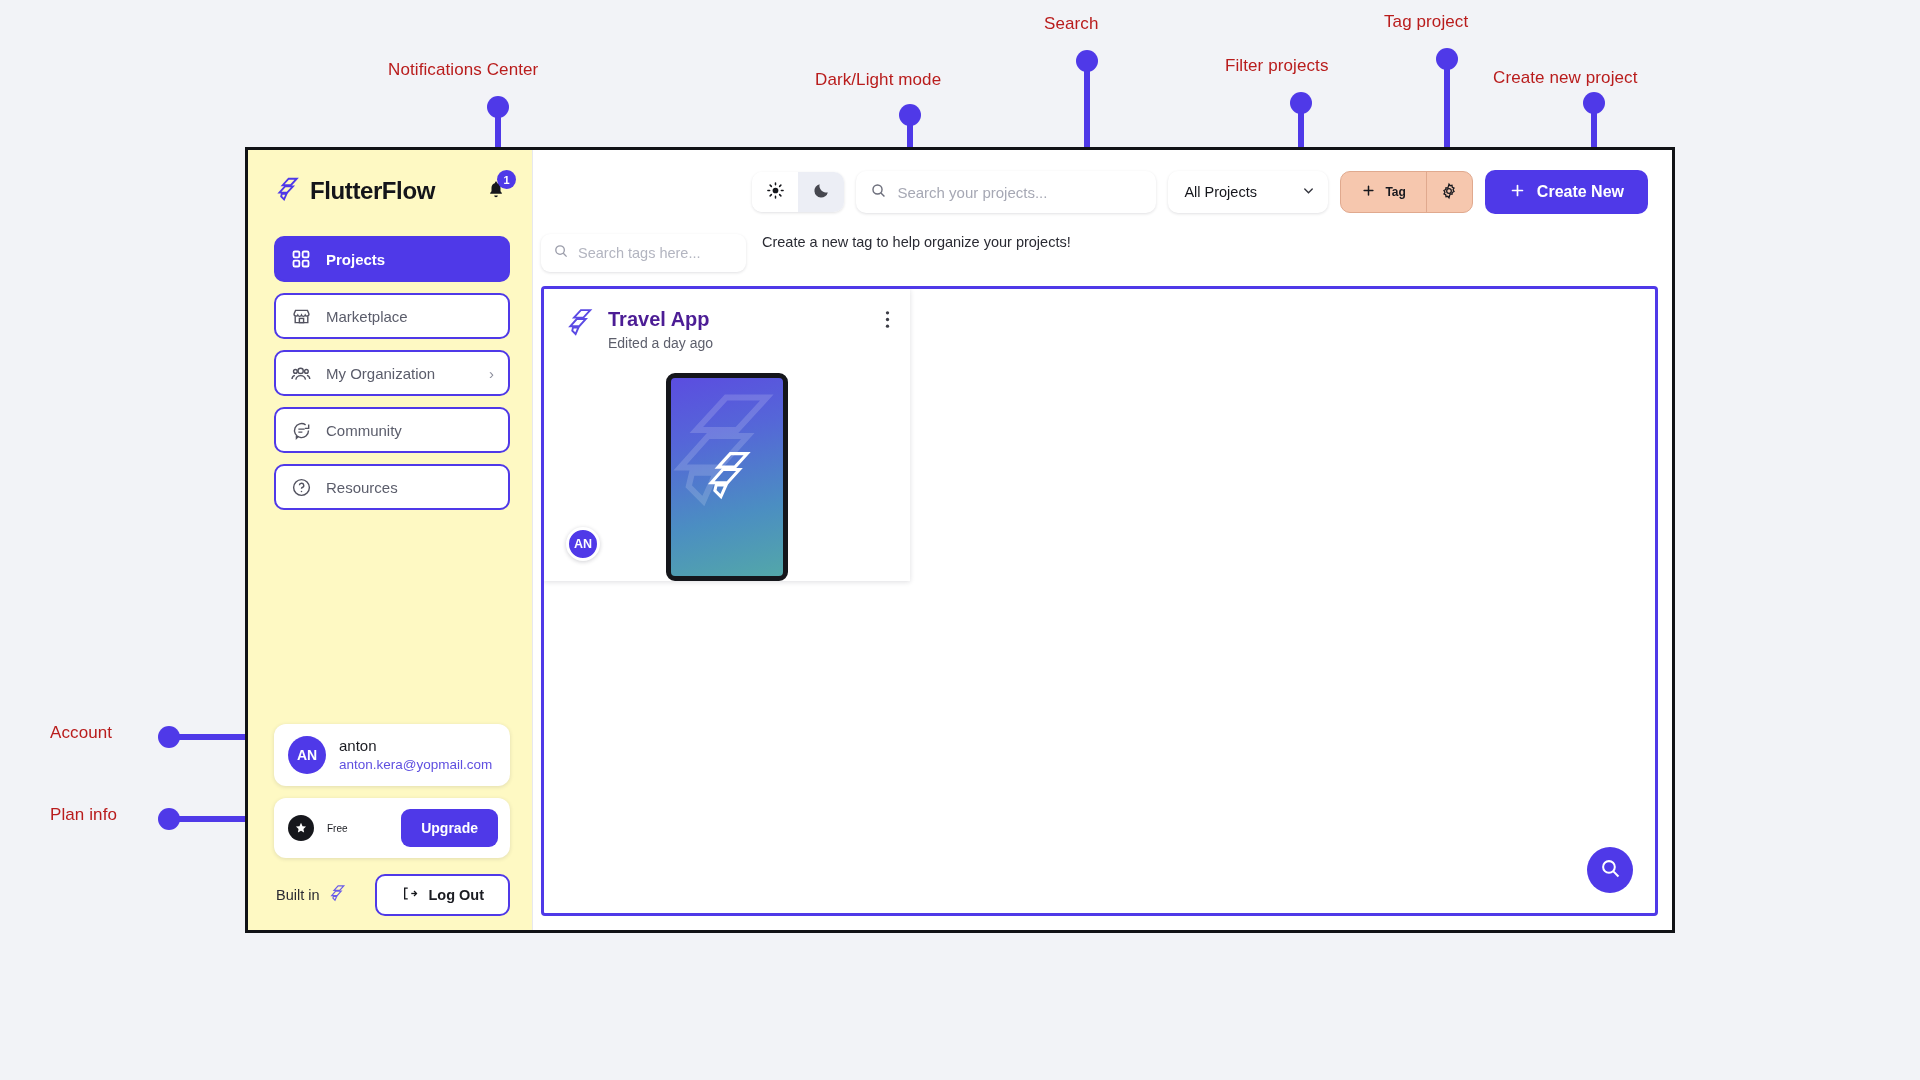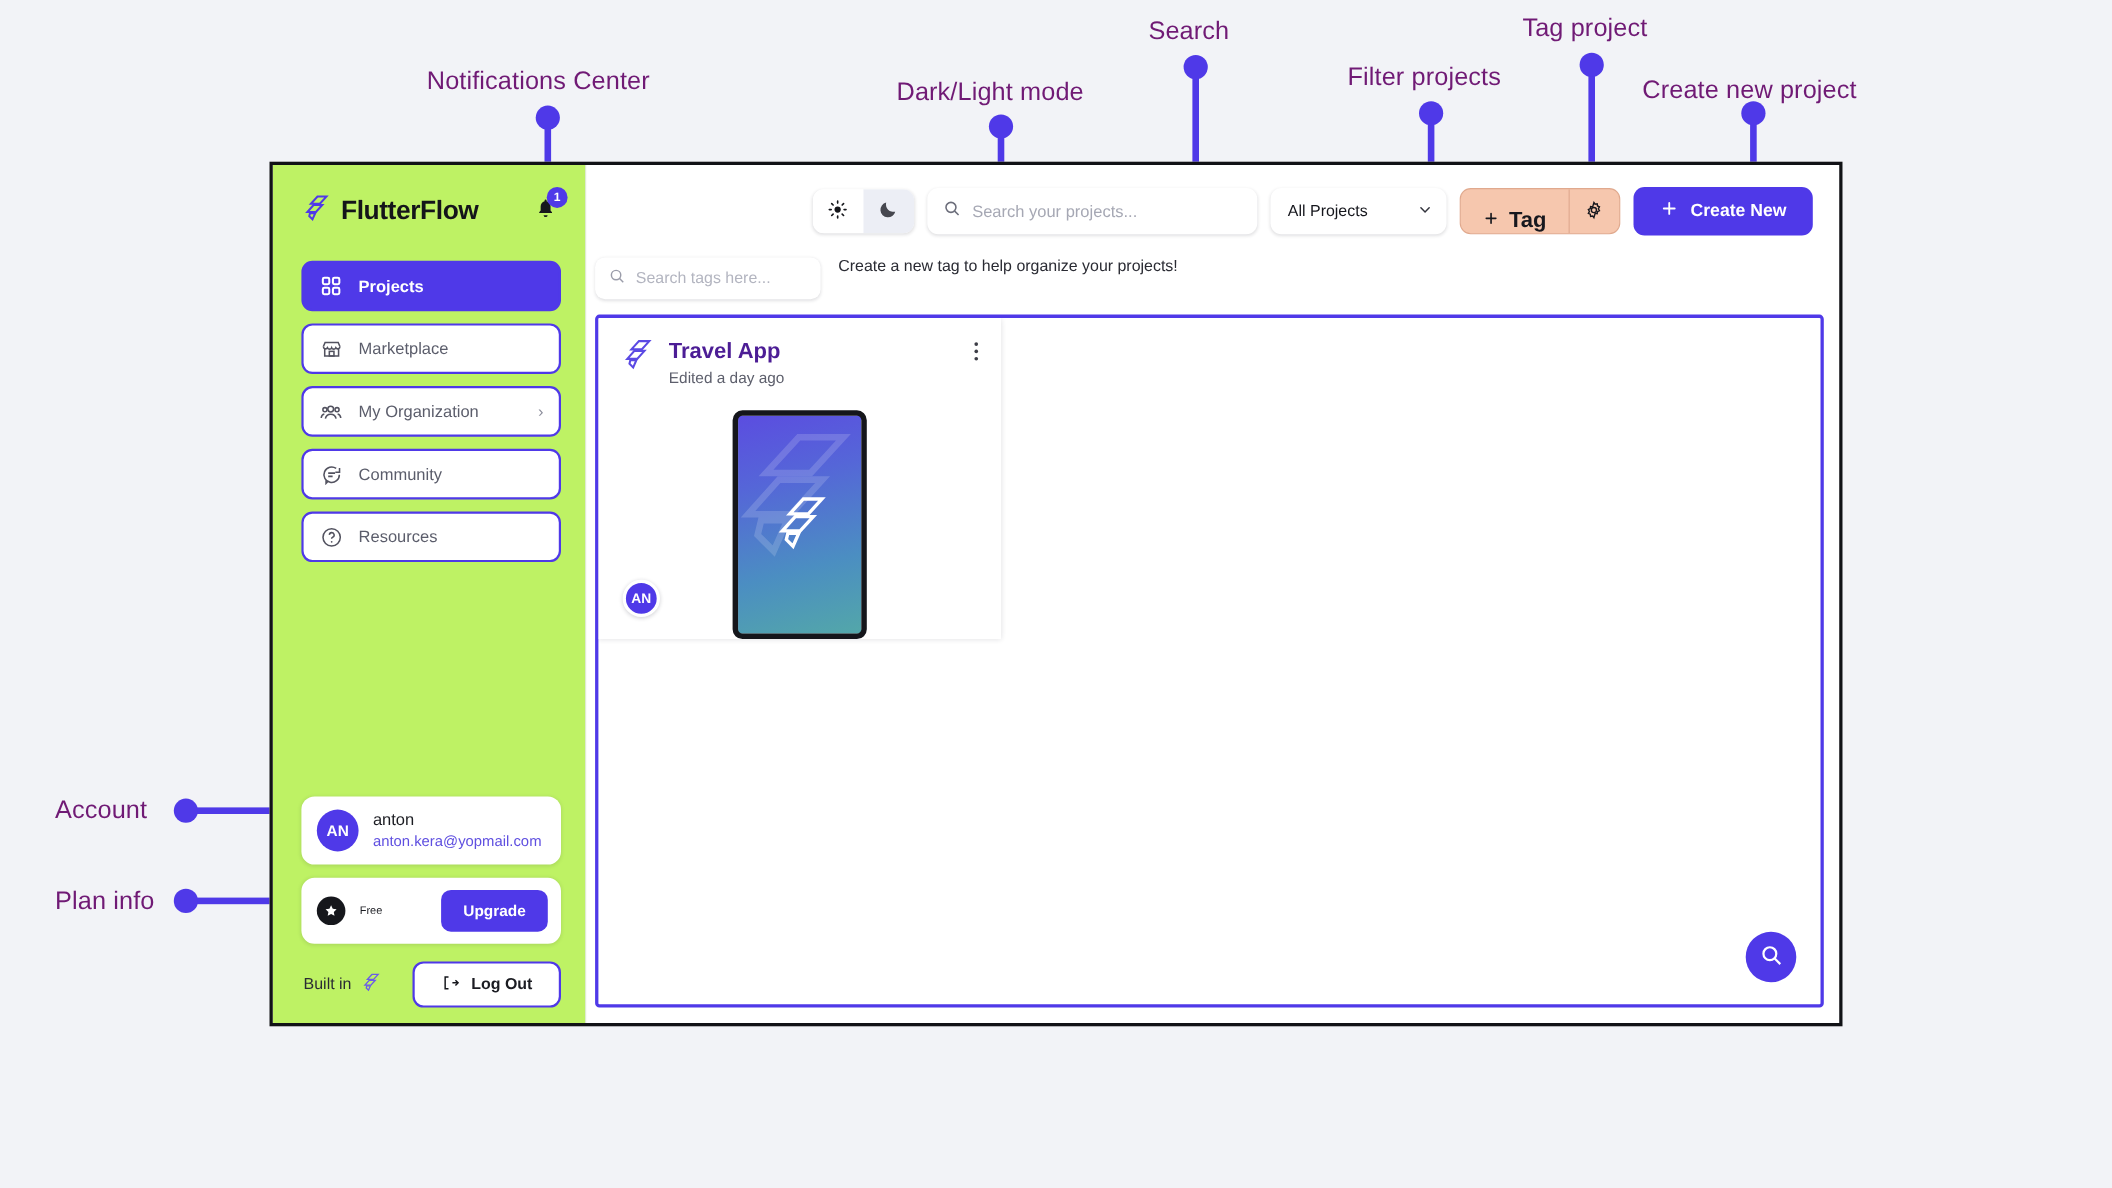--- a/index.html
+++ b/index.html
@@ -7,23 +7,23 @@
     width: 1920px; height: 1080px;
     background: #f2f3f7;
     font-family: "Liberation Sans", sans-serif;
     overflow: hidden;
   }
   .stage { position: relative; width: 1920px; height: 1080px; }
 
   
   .ann-label {
     position: absolute;
-    font-size: 23px;
+    font-size: 17px;
     font-weight: 500;
-    color: #701a75;
+    color: #b91c1c;
     white-space: nowrap;
     letter-spacing: .1px;
   }
   .pin { position: absolute; }
   .pin .dot {
     position: absolute; left: 0; top: 0;
     width: 22px; height: 22px; border-radius: 50%;
     background: #4f39e8;
   }
   .pin .stem {
@@ -39,21 +39,21 @@
     width: 1430px; height: 786px;
     background: #ffffff;
     border: 3px solid #111216;
     overflow: hidden;
     display: flex;
   }
 
   
   .sidebar {
     width: 285px;
-    background: #bef264;
+    background: #fef9c3;
     border-right: 1px solid #e7e8ee;
     display: flex;
     flex-direction: column;
     padding: 0 0 14px 0;
     flex: 0 0 285px;
   }
   .brand-row {
     display: flex; align-items: center;
     padding: 26px 22px 0 26px;
     gap: 10px;
@@ -187,23 +187,23 @@
     cursor: pointer;
   }
   .filter-select .chev { margin-left: auto; color: #3a3b44; font-size: 13px; }
 
   .tag-group {
     display: flex; height: 42px;
     border: 1.5px solid #e0a98e; border-radius: 10px;
     overflow: hidden; background: #f6c7ae;
   }
   .tag-btn {
-    display: flex; align-items: flex-end; gap: 9px;
+    display: flex; align-items: center; gap: 9px;
     padding: 0 20px; background: transparent; border: none;
-    font-family: inherit; font-size: 20px; font-weight: 700; color: #17181e;
+    font-family: inherit; font-size: 12px; font-weight: 700; color: #17181e;
     cursor: pointer;
   }
   .tag-gear {
     width: 46px; display: flex; align-items: center; justify-content: center;
     border-left: 1.5px solid #e0a98e; background: transparent;
     border-top: none; border-right: none; border-bottom: none;
     cursor: pointer;
   }
   .create-btn {
     display: flex; align-items: center; gap: 11px;

